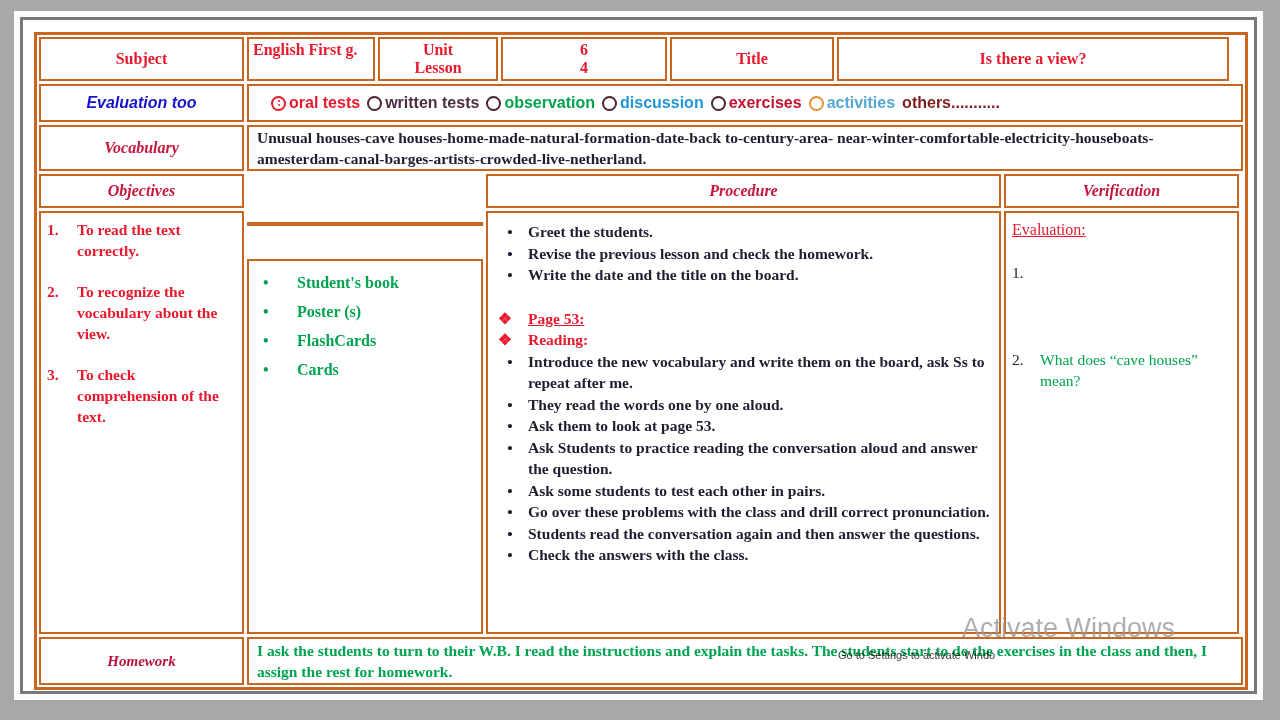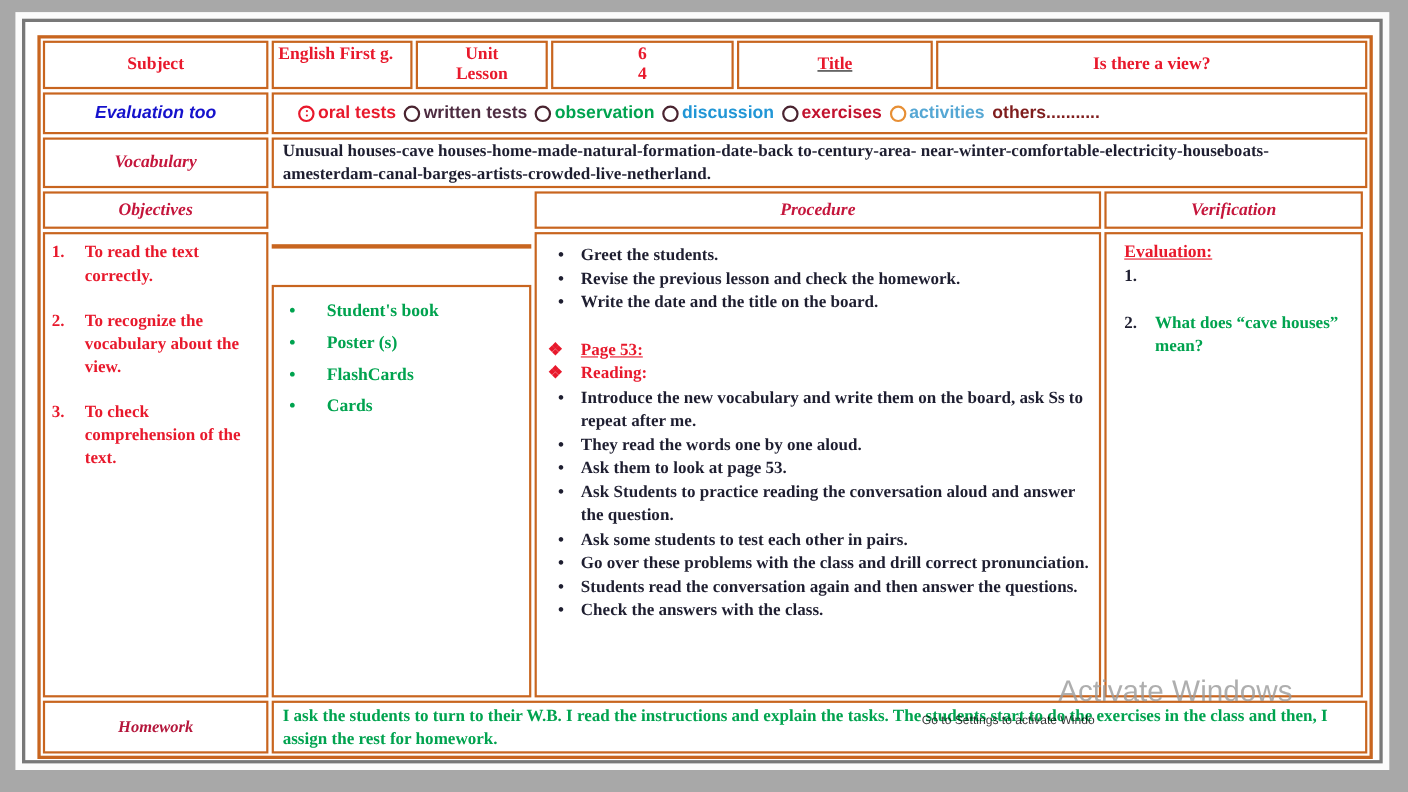--- a/index.html
+++ b/index.html
@@ -27,21 +27,21 @@
   }
   .r1{height:44px;}.r2{height:38px;justify-content:flex-end;}.r3{height:46px;}.r4{height:34px;}.r5{height:423px;}.r6{height:48px;}
   .top{justify-content:flex-start;}
   .ctr{align-items:center;text-align:center;}
 
   .lblRed{color:#e8192c;font-weight:bold;font-size:16px;}
   .lblHdr{color:#c5163c;font-weight:bold;font-style:italic;font-size:16px;}
   .lblBlue{color:#1512cc;font-weight:bold;font-style:italic;font-size:16px;font-family:"Liberation Sans",sans-serif;}
 
   
-  .w-subj{width:205px;}.w-eng{width:128px;}.w-unit{width:120px;}.w-num{width:166px;}.w-title{width:178px;text-decoration:underline;}.w-view{width:392px;}
+  .w-subj{width:205px;}.w-eng{width:128px;}.w-unit{width:120px;}.w-num{width:166px;}.w-title{width:164px;}.w-view{width:392px;}
   
   .w-lab{width:205px;}.w-rest{width:996px;}
   
   .w-c2{width:236px;margin-top:48px;}.w-c3{width:515px;}.w-c4{width:235px;}
 
   .engTxt{padding:1px 4px;line-height:19px;text-align:left;justify-content:flex-start;}
 
   
   .opts{
     flex-direction:row;align-items:center;justify-content:flex-start;
@@ -88,21 +88,21 @@
   .bullet{display:flex;}
   .bullet .dot{width:36px;flex:0 0 auto;text-align:center;}
   .bullet .txt{flex:1;}
   .gap{height:22px;}
   .sect{display:flex;color:#e8192c;}
   .sect .dia{width:30px;flex:0 0 auto;text-align:left;padding-left:6px;}
   .sect .txt{font-weight:bold;}
   .sect .txt.und{text-decoration:underline;}
 
   
-  .verif{padding:6px 4px 0 16px;font-size:15.5px;line-height:21px;font-weight:bold;}
+  .verif{padding:6px 4px 0 6px;font-size:15.5px;line-height:21px;font-weight:normal;gap:22px;}
   .verifHead{color:#e8192c;text-decoration:underline;font-size:16px;}
   .vitem{display:flex;color:#00a34f;}
   .vitem .num{width:28px;flex:0 0 auto;color:#1e1e30;}
   .vitem .txt{flex:1;}
   .vgap{height:22px;}
 
   
   .hwLbl{color:#b5173c;font-weight:bold;font-style:italic;font-size:15px;}
   .hwTxt{
     color:#00a34f;font-weight:bold;font-size:15.5px;line-height:21px;

